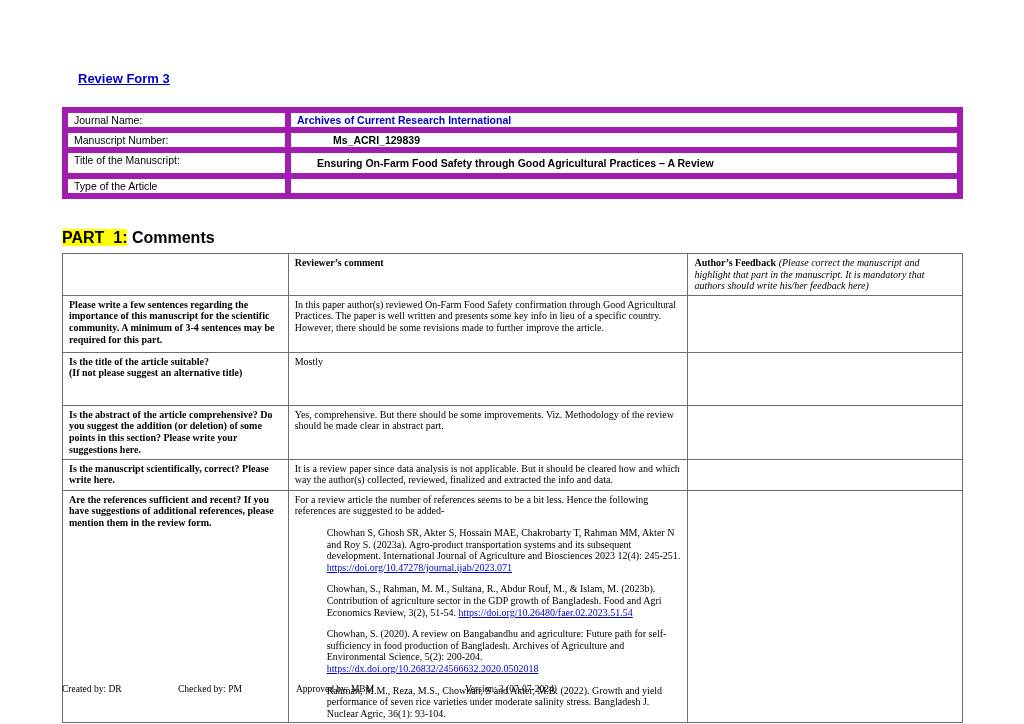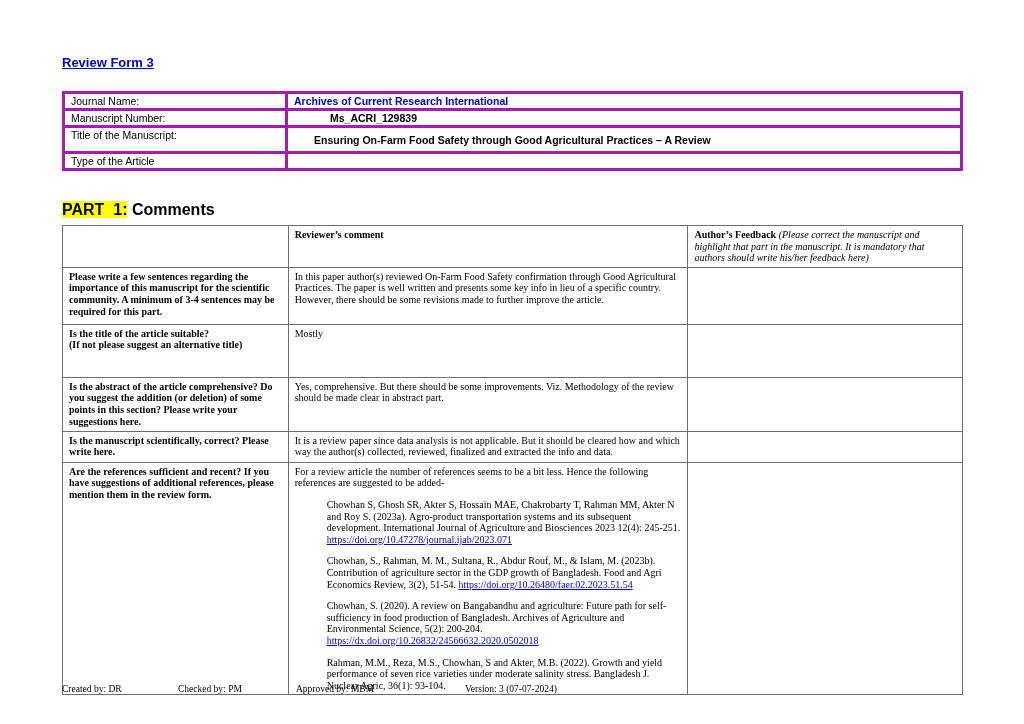--- a/index.html
+++ b/index.html
@@ -9,32 +9,32 @@
     font-family: "Liberation Sans", sans-serif;
     color: #000000;
     position: relative;
     overflow: hidden;
   }
   .page { padding: 55px 61px 0 62px; }
 
   .form-title {
     font-size: 13px; font-weight: bold;
     color: #0000cc; text-decoration: underline;
-    margin: 0; white-space: pre-wrap;
+    margin: 16px; white-space: pre-wrap;
   }
 
   
   table.info-table {
     border-collapse: collapse;
     width: 901px;
     margin-top: 21px;
     font-size: 10.5px;
   }
   table.info-table td {
-    border: 3px solid #a21caf;
+    border: 6px solid #a21caf;
     vertical-align: top;
     padding: 1px 4px 1px 6px;
   }
   table.info-table td.label-cell { width: 223px; }
   .row-h15 { height: 15px; }
   .row-h26 { height: 26px; margin-left: 36px; }
   .journal-value { color: #0000cc; font-weight: bold; }
   .ms-number { font-weight: bold; padding-left: 36px; }
   .title-value-cell { vertical-align: middle !important; }
   .title-value { font-weight: bold; padding-left: 20px; }

